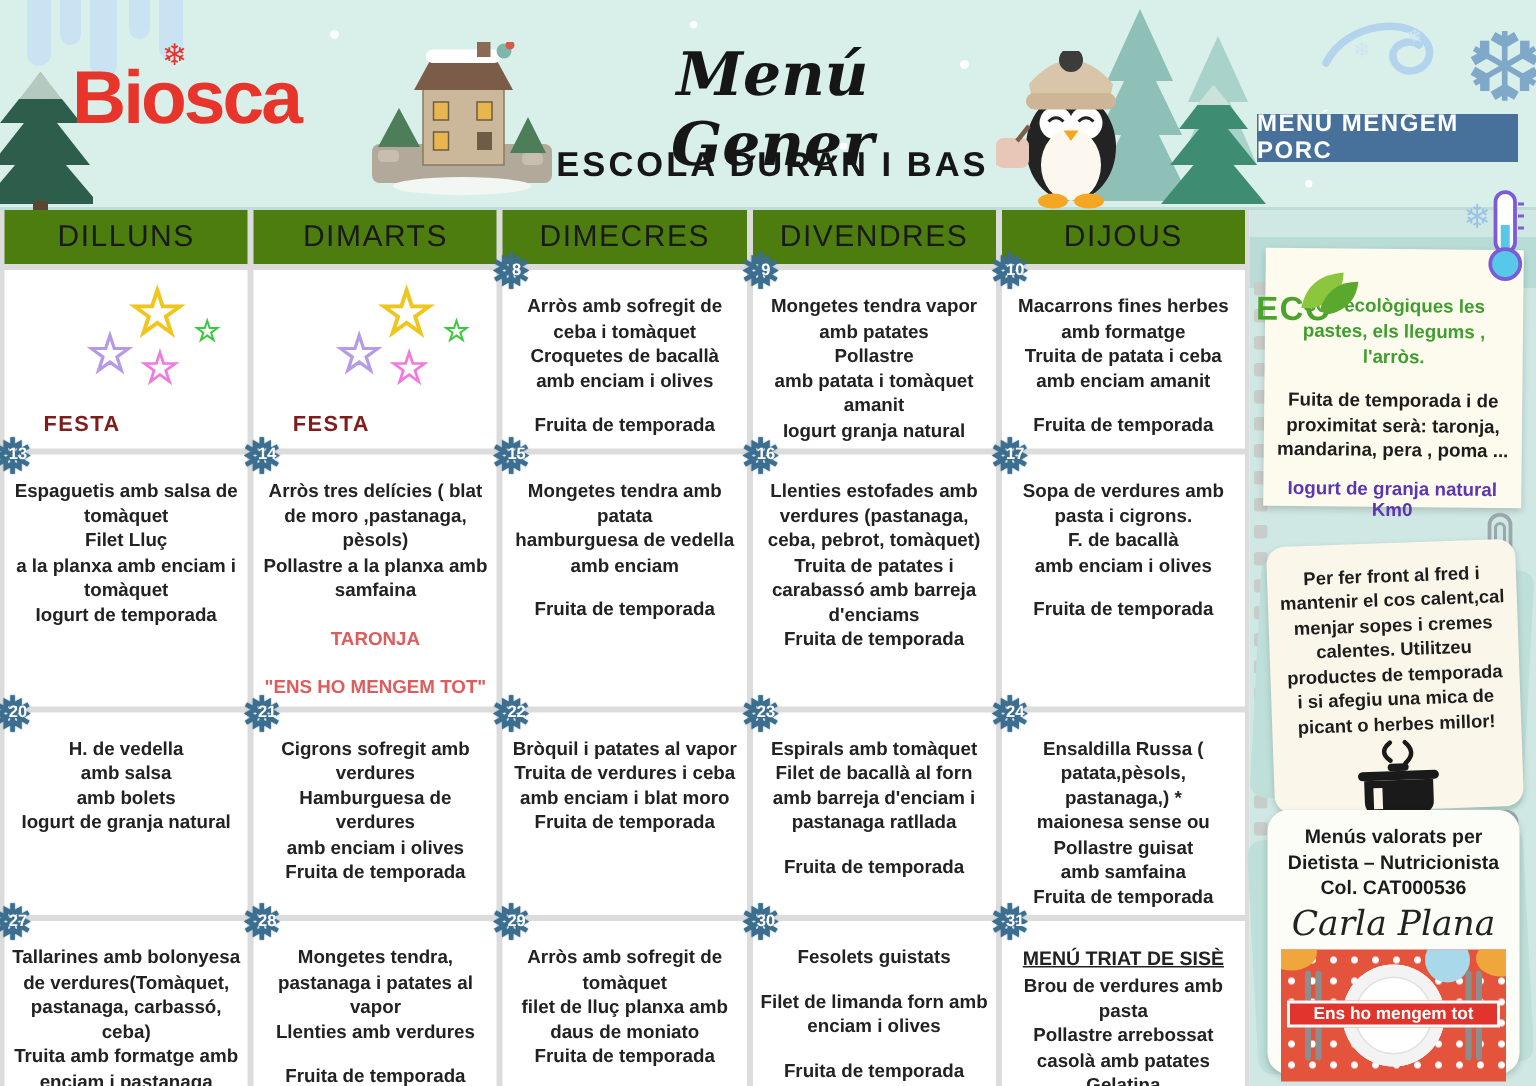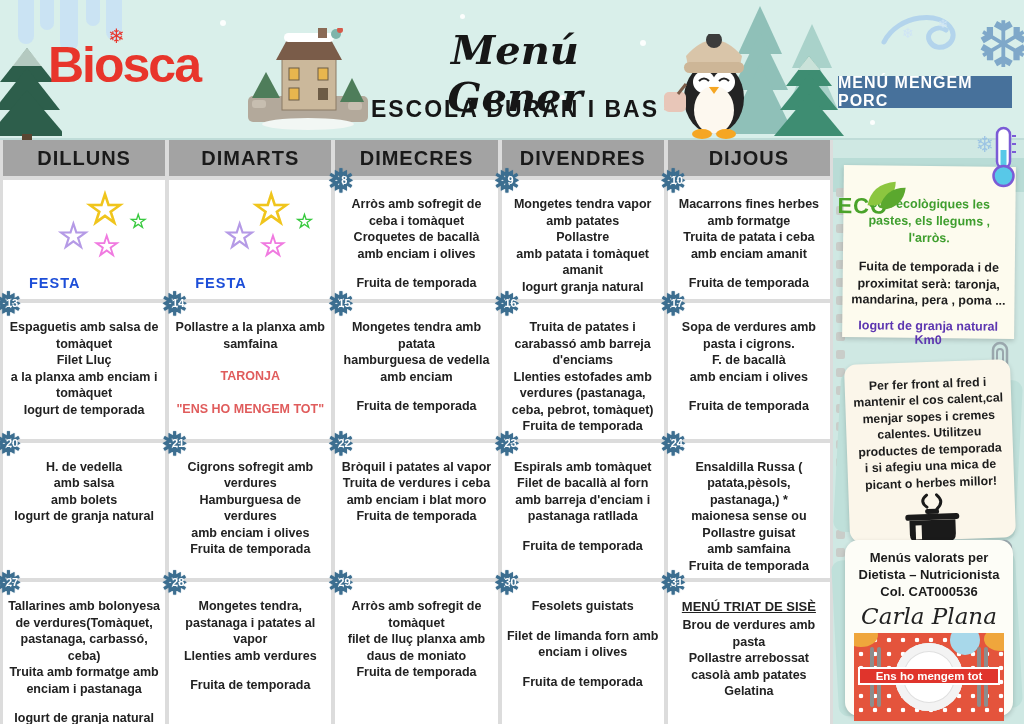--- a/index.html
+++ b/index.html
@@ -15,36 +15,36 @@
   .brand { position:absolute; left:48px; top:36px; color:#e8352b; font-weight:bold; font-size:50px; letter-spacing:-2px; }
   .brand-flake { position:absolute; left:108px; top:24px; color:#e8352b; font-size:20px; }
   .title { position:absolute; left:390px; top:26px; width:250px; text-align:center; font-family:"DejaVu Serif", serif; font-style:italic; font-weight:bold; font-size:40px; color:#161616; }
   .subtitle { position:absolute; left:360px; top:96px; width:310px; text-align:center; font-weight:bold; font-size:23px; letter-spacing:2px; color:#161616; }
   .badge { position:absolute; left:838px; top:76px; width:174px; height:32px; background:#47719b; color:#fff; font-weight:bold; font-size:16px; letter-spacing:1px; display:flex; align-items:center; justify-content:center; }
   .big-flake { position:absolute; color:#7fa8c9; }
   .teal-tree { position:absolute; }
 
   
   .calendar { position:absolute; left:0; top:140px; width:833px; height:584px; background:#dcdcdc; display:grid; grid-template-columns:repeat(5,1fr); grid-template-rows:36px repeat(4,1fr); gap:4px; padding:0 3px 3px 3px; }
-  .day-head { background:#a3a3a3; display:flex; align-items:center; justify-content:center; font-weight:bold; font-size:20px; letter-spacing:1px; color:#1a1a1a; }
+  .day-head { background:#4d7c0f; display:flex; align-items:center; justify-content:center; font-weight:normal; font-size:20px; letter-spacing:1px; color:#1a1a1a; }
   .cell { position:relative; background:#fff; padding:16px 5px 4px 5px; text-align:center; font-weight:bold; font-size:12.5px; line-height:1.32; color:#222; }
   .cell .line { margin:0 auto; }
   .cell .spacer { height:13px; }
   .cell .red { color:#e05c5c;margin-top:16px; }
   .cell .cell-title { text-decoration:underline; font-size:13px; margin-bottom:2px; }
   .day-badge { position:absolute; left:-8px; top:-16px; width:34px; height:34px; z-index:6; }
   .day-badge .flake { position:absolute; left:0; top:0; font-size:32px; line-height:34px; color:#3c6e90; text-shadow:0 0 1px #3c6e90; }
   .day-badge .num { position:absolute; left:0; top:9px; width:34px; text-align:center; font-size:11px; font-weight:bold; color:#fff; }
   .stars { position:absolute; top:6px; right:14px; width:100px; height:86px; }
   .stars span { position:absolute; font-weight:bold; }
   .star-yellow { left:34px; top:-6px; font-size:44px; color:#f0c51c; }
   .star-purple { left:6px; top:26px; font-size:36px; color:#b59ae6; }
   .star-pink { left:42px; top:40px; font-size:30px; color:#f07ae0; }
   .star-green { left:78px; top:22px; font-size:20px; color:#38c93e; }
-  .festa-label { position:absolute; left:26px; top:94px; color:#1d4ed8; font-size:14.5px; letter-spacing:1px; font-weight:bold; }
+  .festa-label { position:absolute; left:26px; top:94px; color:#7f1d1d; font-size:14.5px; letter-spacing:1px; font-weight:bold; }
 
   
   .sidebar { position:absolute; left:833px; top:140px; width:191px; height:584px; background:#cfe8e3; }
   .side-strip { position:absolute; left:0; top:18px; width:191px; height:34px; background:#b9dcd6; }
   .filmstrip { position:absolute; left:3px; top:48px; width:14px; height:470px; display:flex; flex-direction:column; gap:9px; }
   .filmstrip i { width:9px; height:9px; background:#c9cdc9; border-radius:2px; }
   .note { position:absolute; background:#fdfbee; box-shadow:0 2px 5px rgba(0,0,0,.18); }
   .note1 { left:10px; top:26px; width:172px; height:172px; transform:rotate(.6deg); padding:30px 8px 6px 8px; text-align:center; }
   .eco-label { position:absolute; left:-6px; top:28px; color:#4aa32a; font-weight:bold; font-size:22px; letter-spacing:1px; }
   .leaf { position:absolute; left:22px; top:14px; }
@@ -226,41 +226,42 @@
         <div class="line">Espaguetis amb salsa de tomàquet</div>
         <div class="line">Filet Lluç</div>
         <div class="line">a la planxa amb enciam i tomàquet</div>
         <div class="line">Iogurt de temporada</div>
       </div>
       <div class="cell">
         <span class="day-badge">
           <span class="flake">❅</span>
           <span class="num">14</span>
         </span>
+        <div class="line">Arròs tres delícies ( blat de moro ,pastanaga, pèsols)</div>
         <div class="line">Pollastre a la planxa amb samfaina</div>
         <div class="line red">TARONJA</div>
         <div class="line red">"ENS HO MENGEM TOT"</div>
       </div>
       <div class="cell">
         <span class="day-badge">
           <span class="flake">❅</span>
           <span class="num">15</span>
         </span>
         <div class="line">Mongetes tendra amb patata</div>
         <div class="line">hamburguesa de vedella amb enciam</div>
         <div class="spacer"></div>
         <div class="line">Fruita de temporada</div>
       </div>
       <div class="cell">
         <span class="day-badge">
           <span class="flake">❅</span>
           <span class="num">16</span>
         </span>
+        <div class="line">Llenties estofades amb verdures (pastanaga, ceba, pebrot, tomàquet)</div>
         <div class="line">Truita de patates i carabassó amb barreja d'enciams</div>
-        <div class="line">Llenties estofades amb verdures (pastanaga, ceba, pebrot, tomàquet)</div>
         <div class="line">Fruita de temporada</div>
       </div>
       <div class="cell">
         <span class="day-badge">
           <span class="flake">❅</span>
           <span class="num">17</span>
         </span>
         <div class="line">Sopa de verdures amb pasta i cigrons.</div>
         <div class="line">F. de bacallà</div>
         <div class="line">amb enciam i olives</div>

